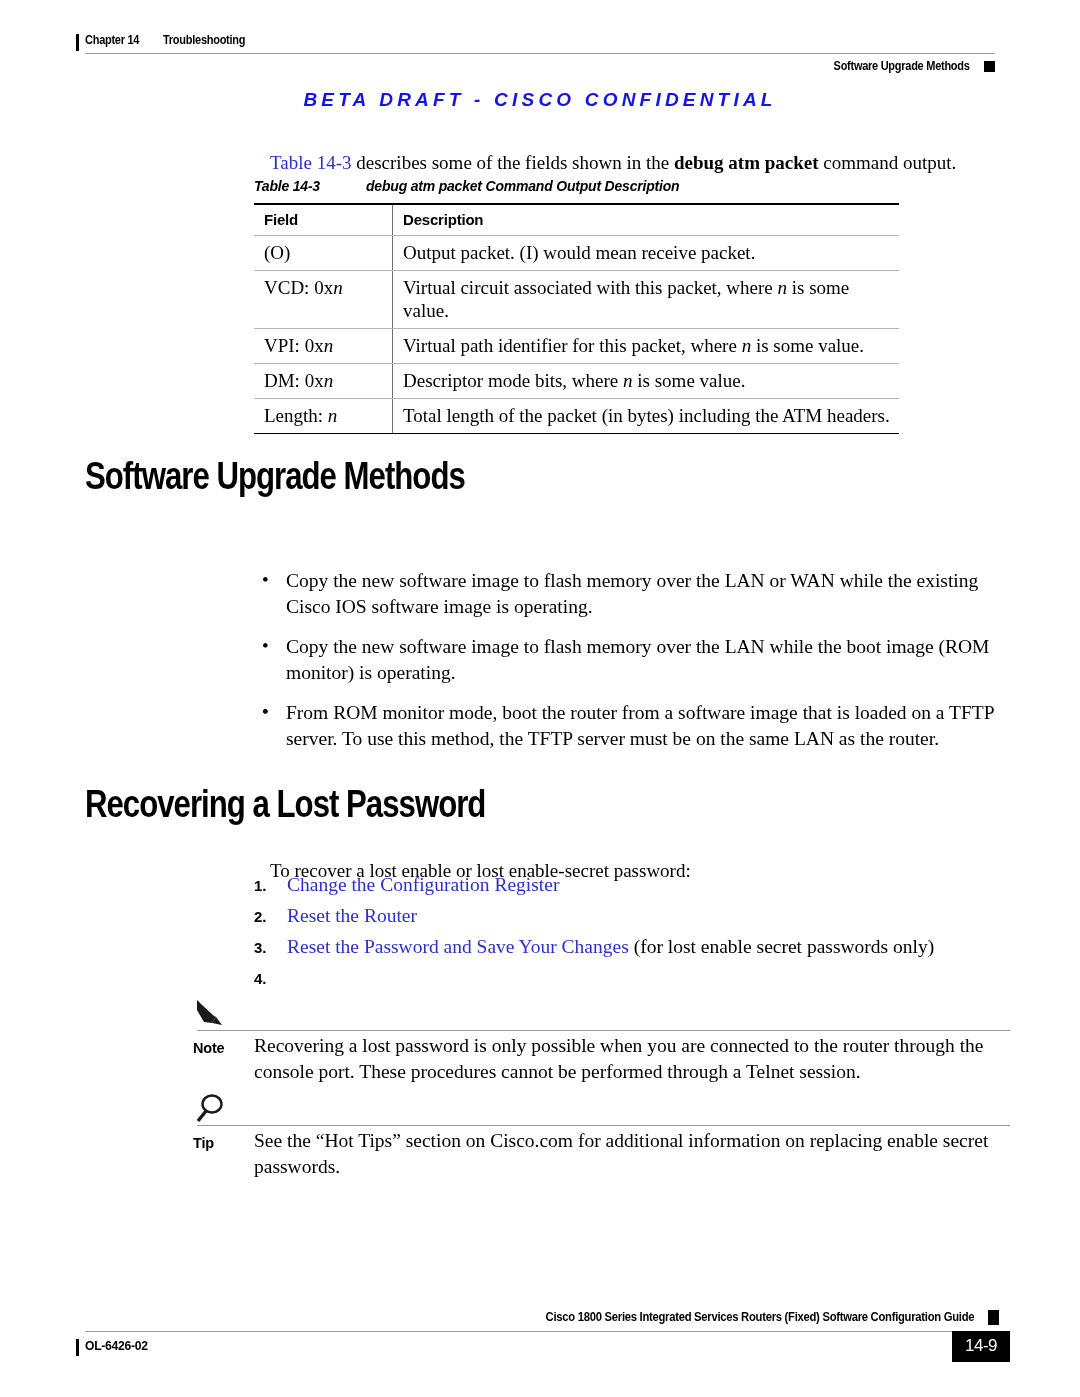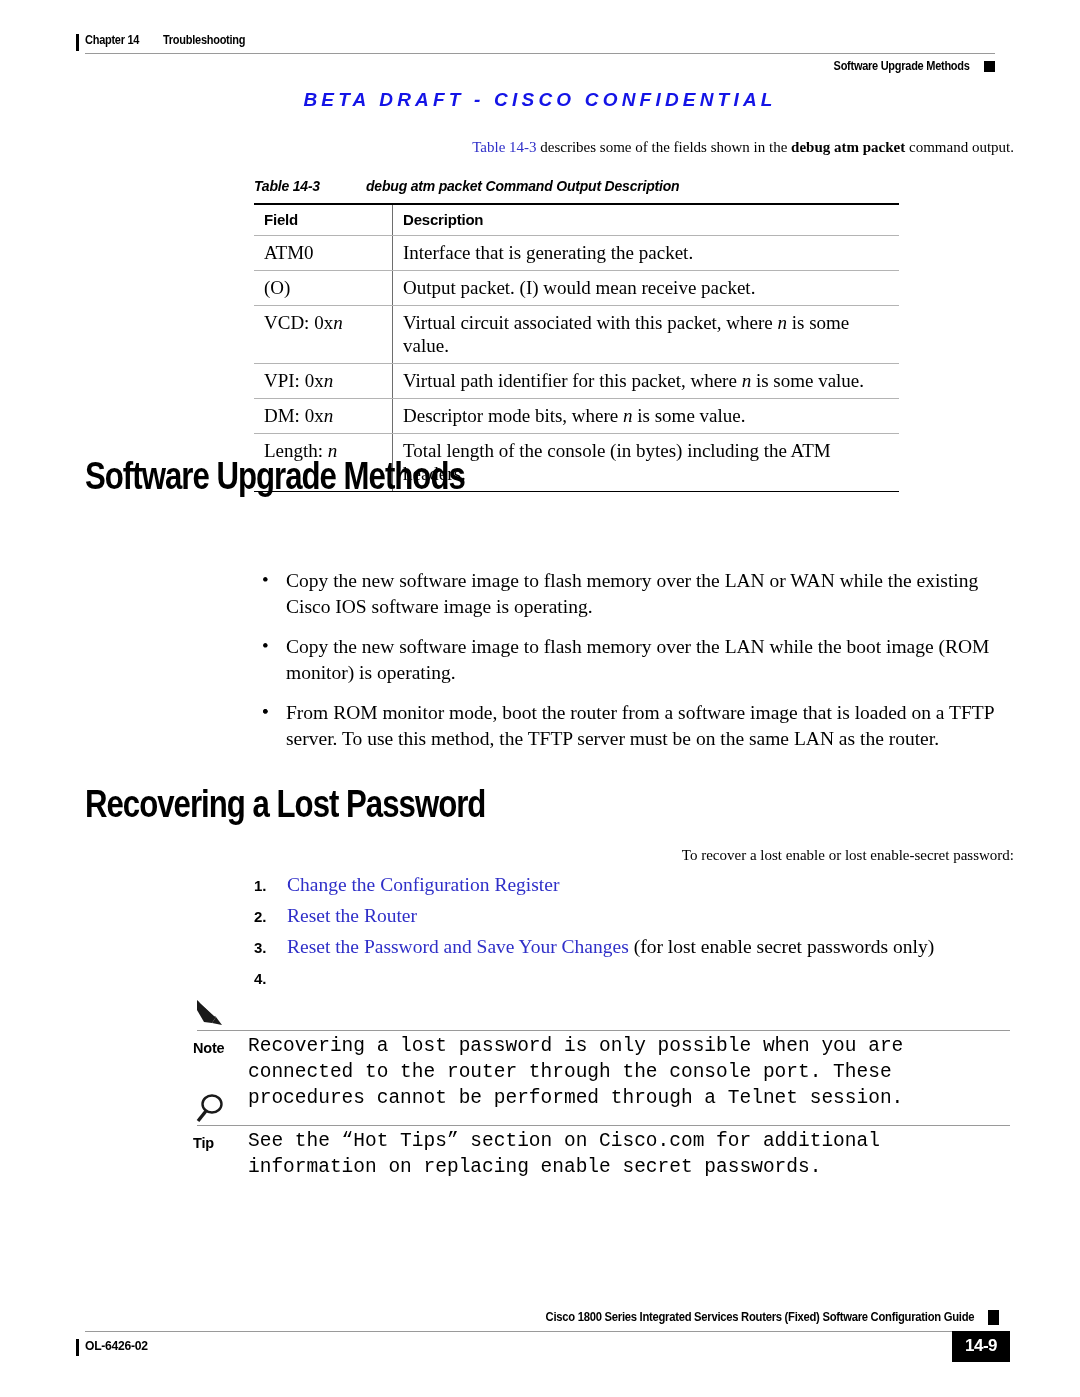--- a/index.html
+++ b/index.html
@@ -109,24 +109,23 @@
     letter-spacing: 4.2px;
   }
 
   
   .body-col {
     position: absolute;
     left: 254px;
     width: 760px;
   }
   p.para {
-    margin: 0;
-    font-size: 15px;
+    margin: 16px;
+    font-size: 19px;
     line-height: 26px;
-    text-align: right;
   }
   .link { color: #2f2fc8; }
   .bold { font-weight: bold; }
   .ital { font-style: italic; }
 
   
   #intro-para { top: 134px; }
 
   
   .tbl-wrap {
@@ -251,26 +250,25 @@
     position: absolute;
     left: 108px;
     top: 43px;
     font-family: "Liberation Sans", "DejaVu Sans", sans-serif;
     font-weight: bold;
     font-size: 14.5px;
     letter-spacing: -0.2px;
   }
   .admon .atext {
     position: absolute;
-    left: 163px;
+    left: 169px;
     top: 36px;
     width: 756px;
     font-size: 19.5px;
     line-height: 26px;
-    font-family: Liberation Mono, monospace;
   }
 
   #note-block { top: 997px; }
   #tip-block { top: 1092px; }
 
   
   .footer {
     position: absolute;
     left: 85px;
     top: 1310px;
@@ -324,21 +322,21 @@
     height: 17px;
     background: #000;
   }
   .footer-page {
     position: absolute;
     right: 0;
     top: 21px;
     background: #000;
     color: #fff;
     font-family: "Liberation Sans", "DejaVu Sans", sans-serif;
-    font-weight: bold;
+    font-weight: normal;
     font-size: 17px;
     letter-spacing: -0.5px;
     padding: 5px 13px 6px 13px;
   }
 </style>
 </head>
 <body>
 
 <div class="page">
 
@@ -368,42 +366,38 @@
     </div>
     <table class="ctab">
       <thead>
         <tr class="head-row">
           <th class="c1">Field</th>
           <th class="c2">Description</th>
         </tr>
       </thead>
       <tbody>
         <tr>
-          <td class="c1"><span>ATM0</span><span class="ital"></span></td>
-          <td class="c2">Interface that is generating the packet.</td>
-        </tr>
-        <tr>
           <td class="c1"><span>(O)</span><span class="ital"></span></td>
           <td class="c2">Output packet. (I) would mean receive packet.</td>
         </tr>
         <tr>
           <td class="c1"><span>VCD: 0x</span><span class="ital">n</span></td>
           <td class="c2"><span>Virtual circuit associated with this packet, where </span><span class="ital">n</span><span> is some value.</span></td>
         </tr>
         <tr>
           <td class="c1"><span>VPI: 0x</span><span class="ital">n</span></td>
           <td class="c2"><span>Virtual path identifier for this packet, where </span><span class="ital">n</span><span> is some value.</span></td>
         </tr>
         <tr>
           <td class="c1"><span>DM: 0x</span><span class="ital">n</span></td>
           <td class="c2"><span>Descriptor mode bits, where </span><span class="ital">n</span><span> is some value.</span></td>
         </tr>
         <tr>
           <td class="c1"><span>Length: </span><span class="ital">n</span></td>
-          <td class="c2">Total length of the console (in bytes) including the ATM headers.</td>
+          <td class="c2">Total length of the packet (in bytes) including the ATM headers.</td>
         </tr>
       </tbody>
     </table>
   </div>
 
   <h1 class="h1" id="h-software">Software Upgrade Methods</h1>
 
 
   <div class="body-col" style="top:568px;">
     <ul class="blist">

